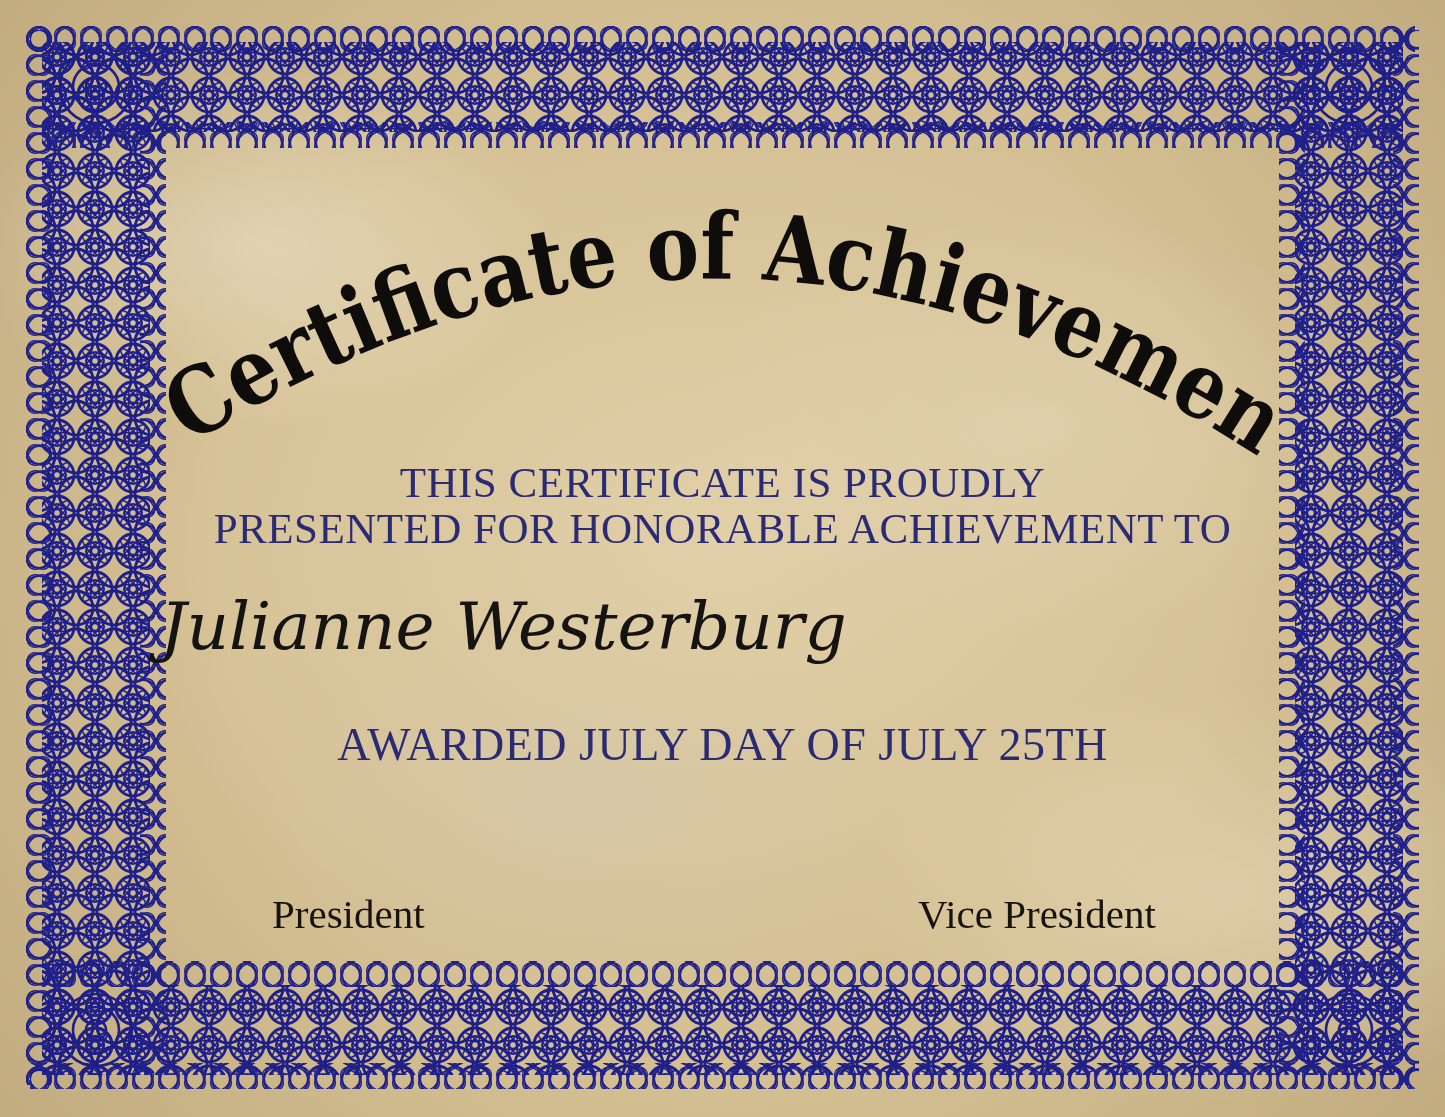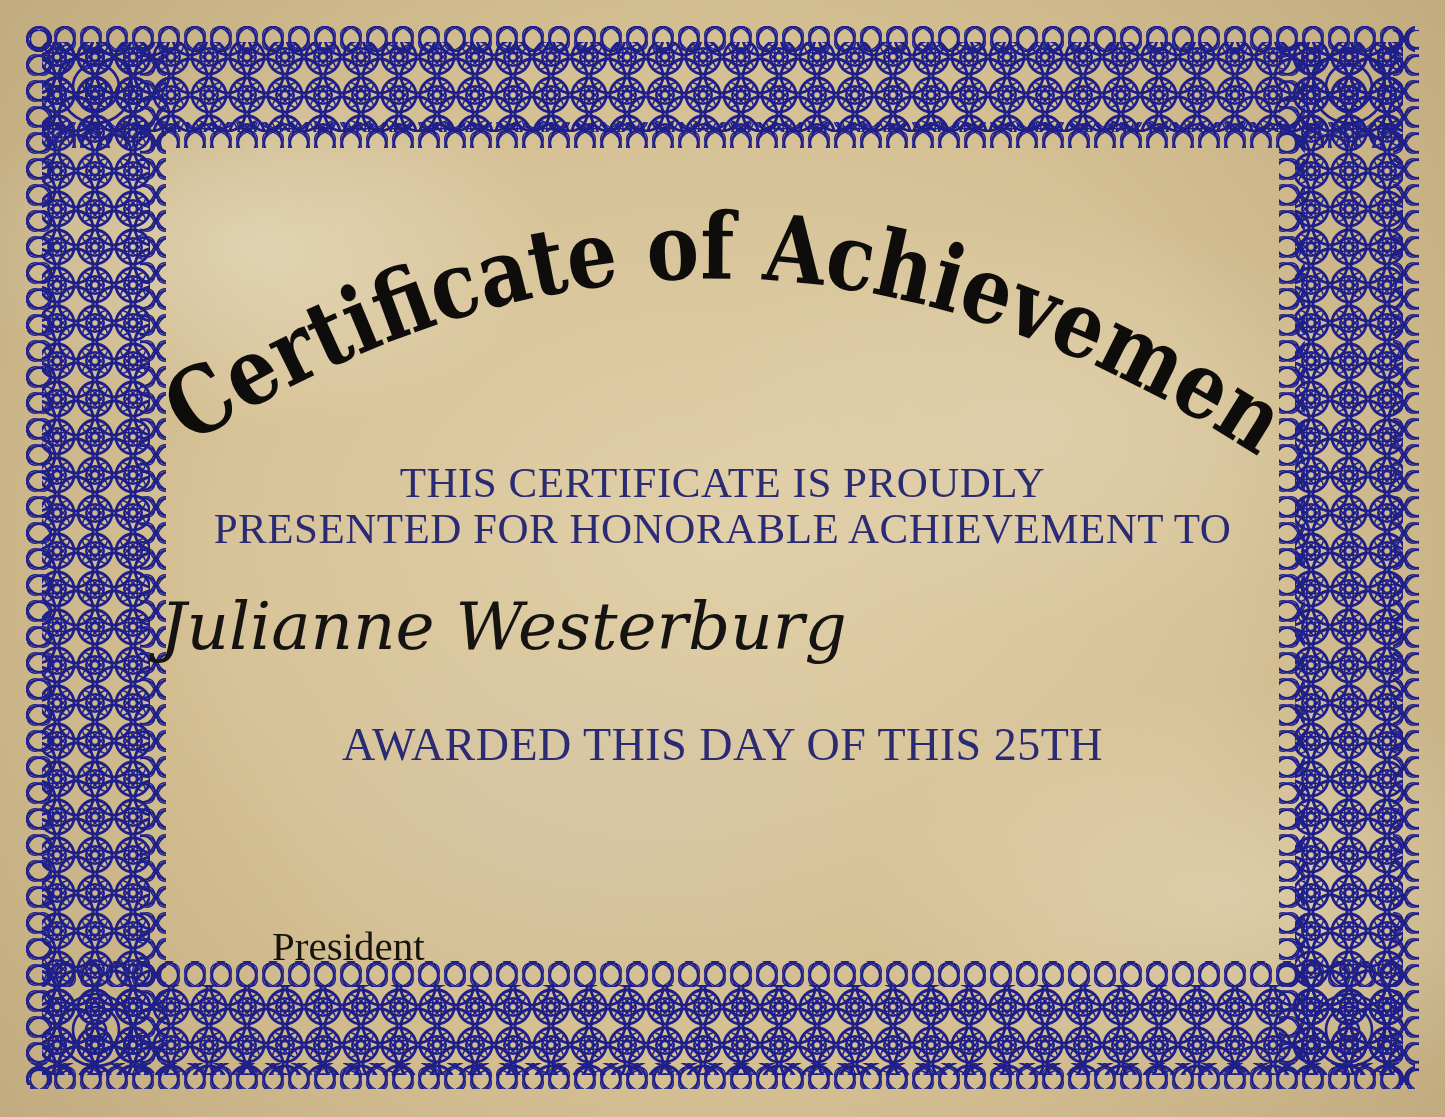--- a/index.html
+++ b/index.html
@@ -43,21 +43,20 @@
     font-size:66px;
     color:#161412;
     white-space:nowrap;
   }
   .sig{
     position:absolute;top:890px;
     font-family:"Liberation Serif", serif;
     font-size:41px;
     color:#17130e;
     white-space:nowrap;
-    margin-top:32px;
   }
   .sig-left{left:272px;}
   .sig-right{left:918px;}
 </style>
 </head>
 <body>
 
 <div class="page">
 
   <svg class="border-svg" width="1445" height="1117" viewBox="0 0 1445 1117" aria-hidden="true">
@@ -133,17 +132,18 @@
     <text class="title-text">
       <textPath href="#titleArc" startOffset="0" textLength="1175" lengthAdjust="spacingAndGlyphs">Certificate of Achievement</textPath>
     </text>
   </svg>
 
   <div class="line presented-2">PRESENTED FOR HONORABLE ACHIEVEMENT TO</div>
   <div class="line presented-1">THIS CERTIFICATE IS PROUDLY</div>
 
   <div class="recipient">Julianne Westerburg</div>
 
-  <div class="line award-line">AWARDED THIS DAY OF THIS 25TH</div>
+  <div class="line award-line">AWARDED JULY DAY OF JULY 25TH</div>
 
   <div class="sig sig-left">President</div>
+  <div class="sig sig-right">Vice President</div>
 
 </div>
 
 </body></html>

